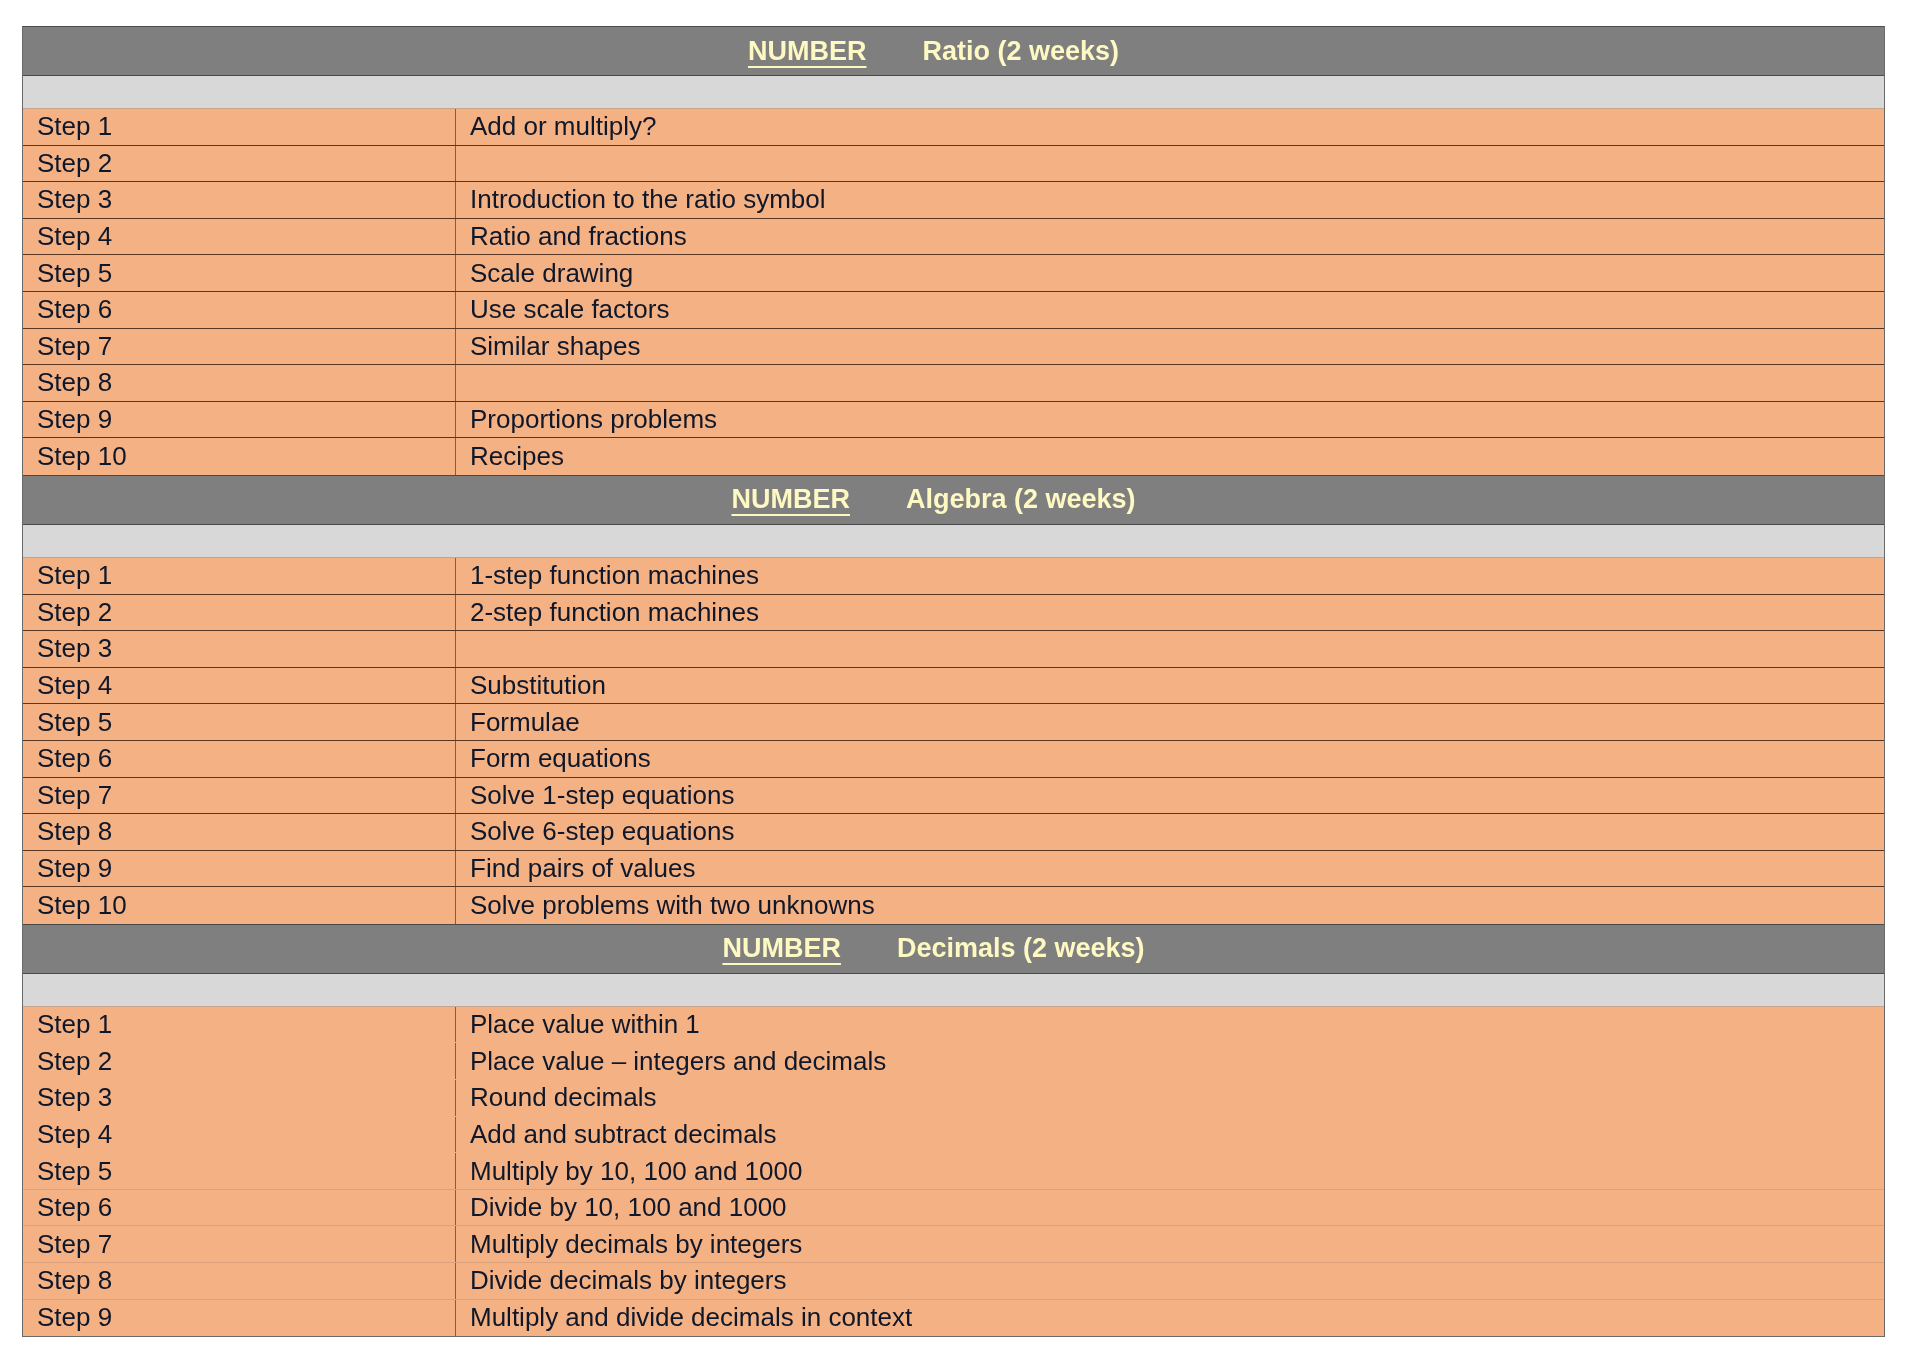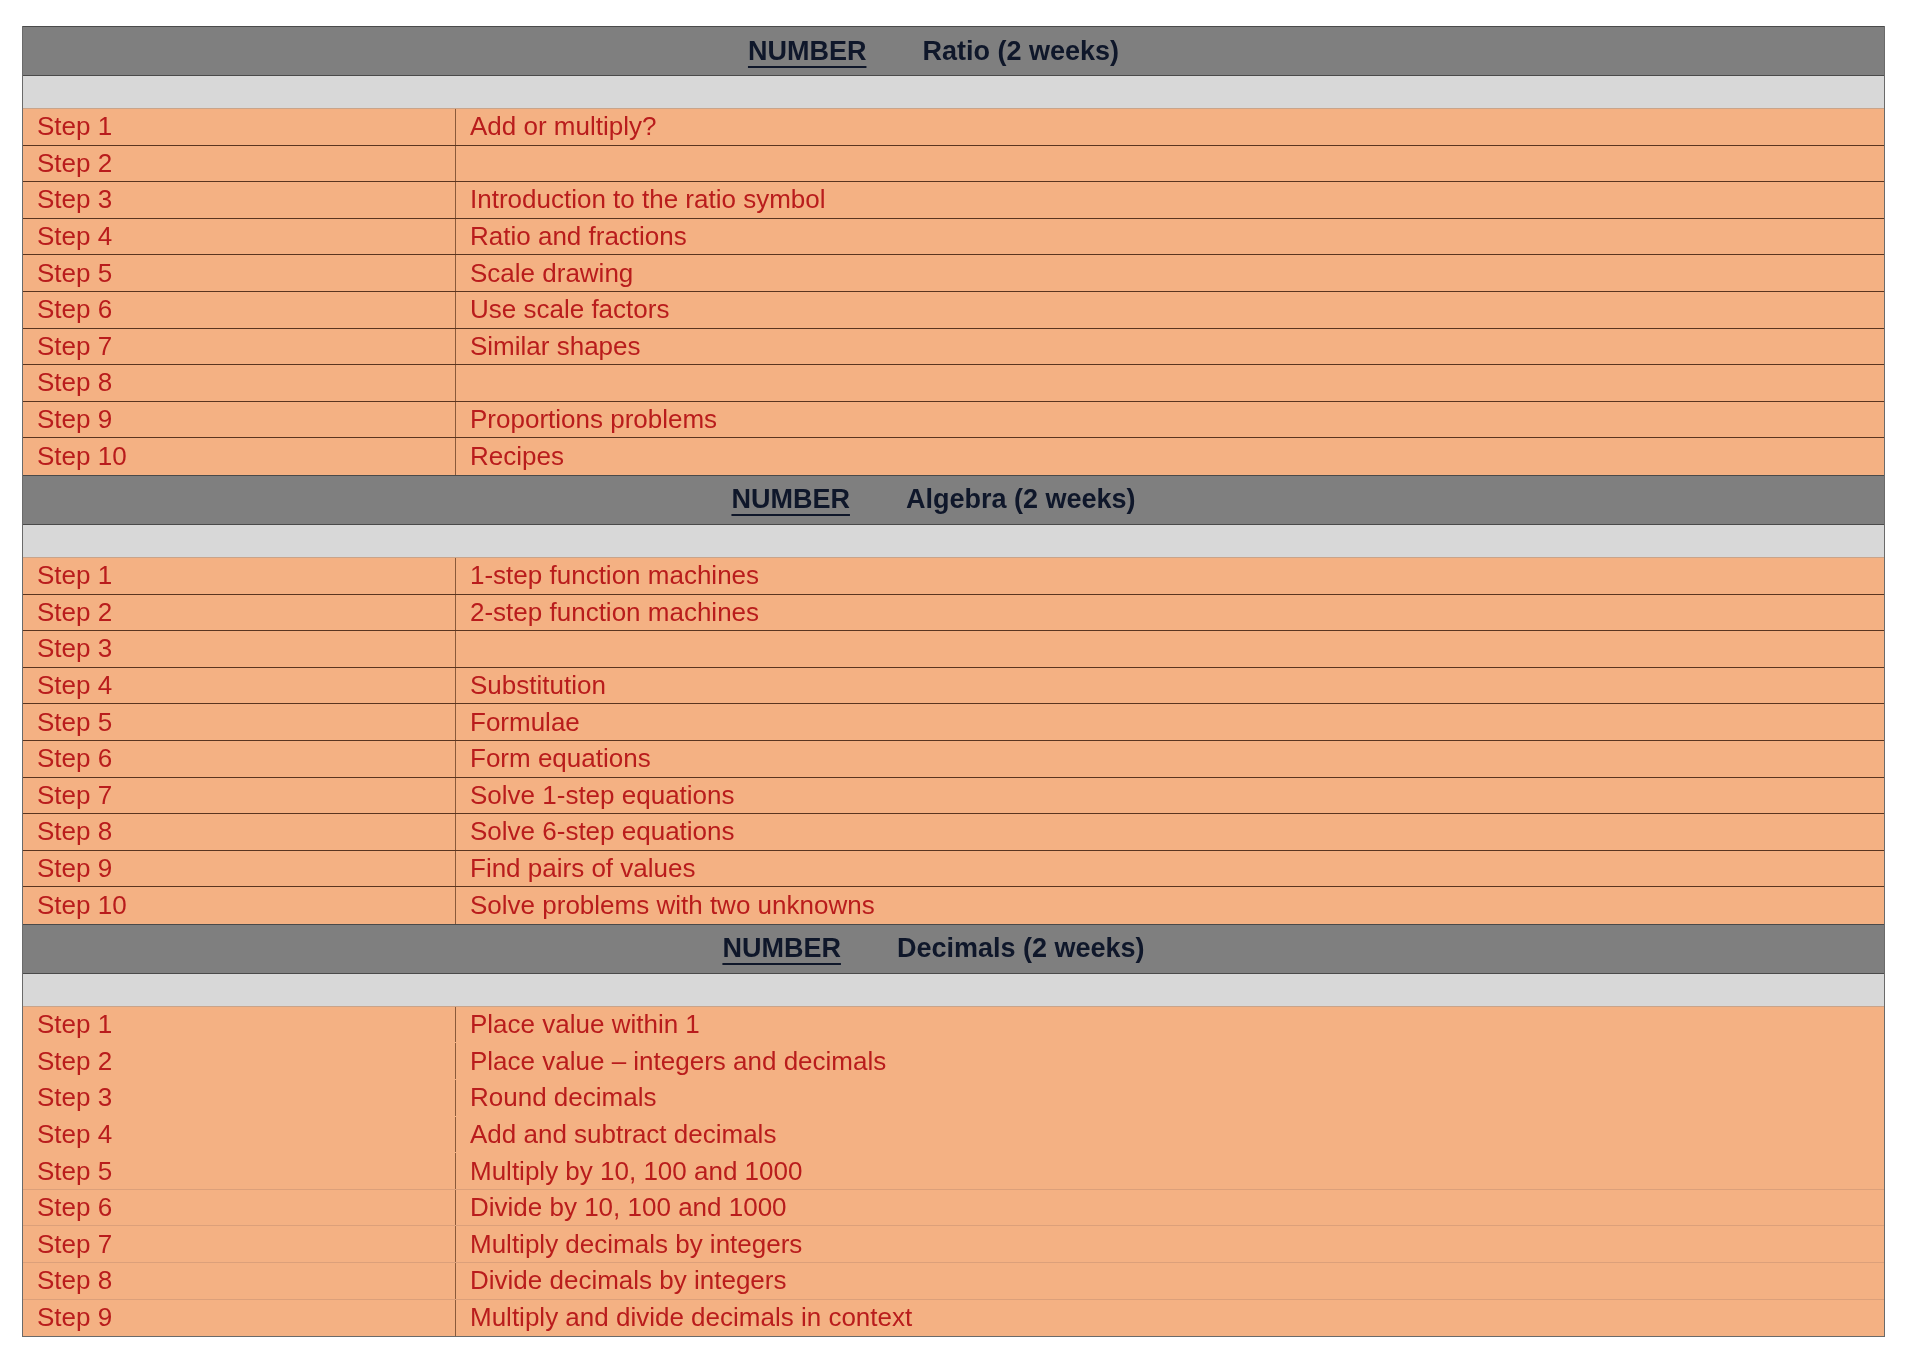--- a/index.html
+++ b/index.html
@@ -1,30 +1,30 @@
 <!DOCTYPE html>
 <html><head>
 <meta charset="utf-8">
 <style>
   html, body { margin: 0; padding: 0; background: #ffffff; }
   body { width: 1920px; height: 1356px; position: relative; overflow: hidden;
          font-family: "Liberation Sans", sans-serif; }
   .table { position: absolute; left: 22px; top: 26px; width: 1863px;
            border-left: 1.5px solid #6a6a6a; border-right: 1.5px solid #6a6a6a;
            border-bottom: 1.5px solid #6a6a6a; box-sizing: border-box; }
-  .sec-header { height: 50px; background: #7f7f7f; color: #0f172a;
+  .sec-header { height: 50px; background: #7f7f7f; color: #fef9c3;
                 display: flex; align-items: center; justify-content: center;
                 font-weight: bold; font-size: 27px;
                 border-top: 1.5px solid #4a4a4a; border-bottom: 1.5px solid #4a4a4a;
                 box-sizing: border-box; padding-right: 40px; }
   .sec-header .strand { text-decoration: underline; text-underline-offset: 6px;
                         text-decoration-thickness: 2px; margin-right: 56px; }
   .sec-spacer { height: 33px; background: #d8d8d8; border-bottom: 1px solid #c9a48a; box-sizing: border-box; }
   .row { display: flex; height: 36.6px; background: #f4b183; box-sizing: border-box;
-         border-bottom: 1.5px solid #5a3520; font-size: 26px; color: #b91c1c; }
+         border-bottom: 1.5px solid #5a3520; font-size: 26px; color: #0f172a; }
   .row:last-child { border-bottom: none; }
   .soft .row { border-bottom: 1px solid #f4b183; }
   .soft .row.faint { border-bottom: 1px solid #dca07a; }
   .soft .row:last-child { border-bottom: none; }
   .cell-step { width: 433px; border-right: 1.5px solid #8a5a3a; box-sizing: border-box;
                padding-left: 14px; display: flex; align-items: center; }
   .cell-topic { flex: 1; padding-left: 14px; display: flex; align-items: center; }
 </style>
 </head>
 <body>

